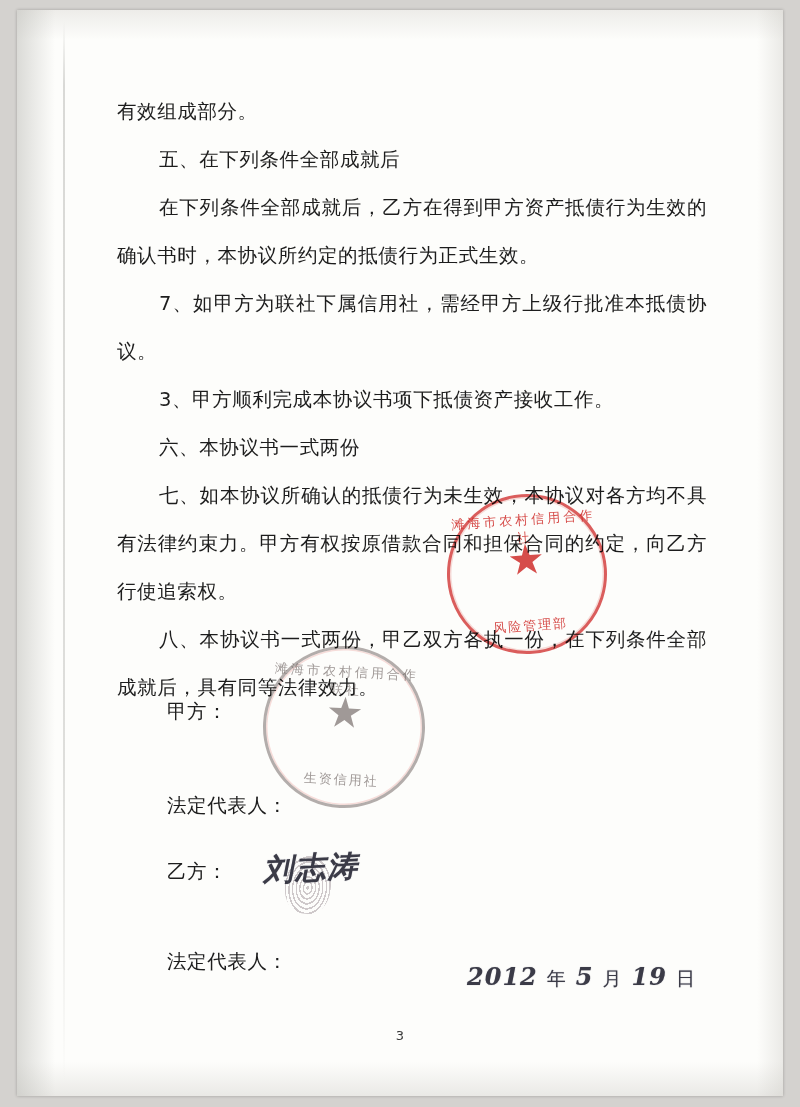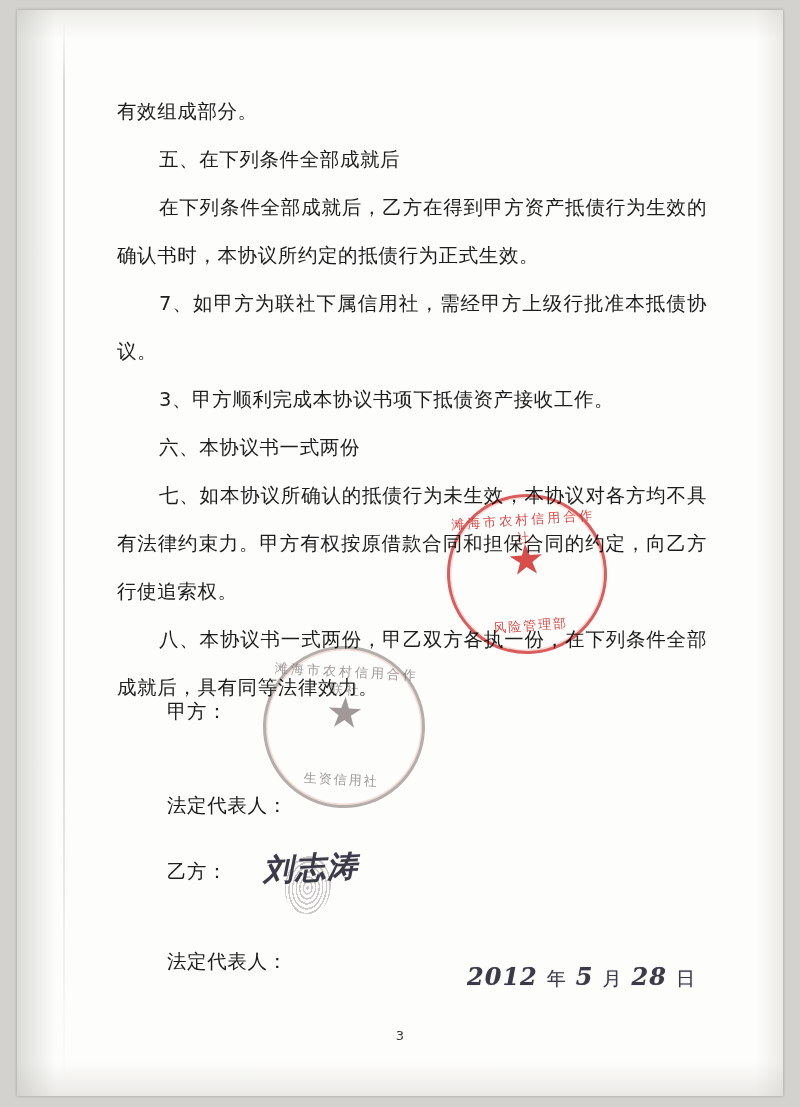--- a/index.html
+++ b/index.html
@@ -235,21 +235,21 @@
   </div>
 
   <div class="hw-thumb"></div>
   <div class="handwriting hw-signature">刘志涛</div>
 
   <div class="handwriting hw-date">
     <span class="n">2012</span>
     <span class="cn">年</span>
     <span class="n">5</span>
     <span class="cn">月</span>
-    <span class="n">28</span>
+    <span class="n">19</span>
     <span class="cn">日</span>
   </div>
 
   <div class="seal seal-red seal-1">
     <div class="seal-arc-top">滩海市农村信用合作社</div>
     <div class="seal-star">
         <i>★</i>
       </div>
     <div class="seal-arc-bottom">风险管理部</div>
   </div>

